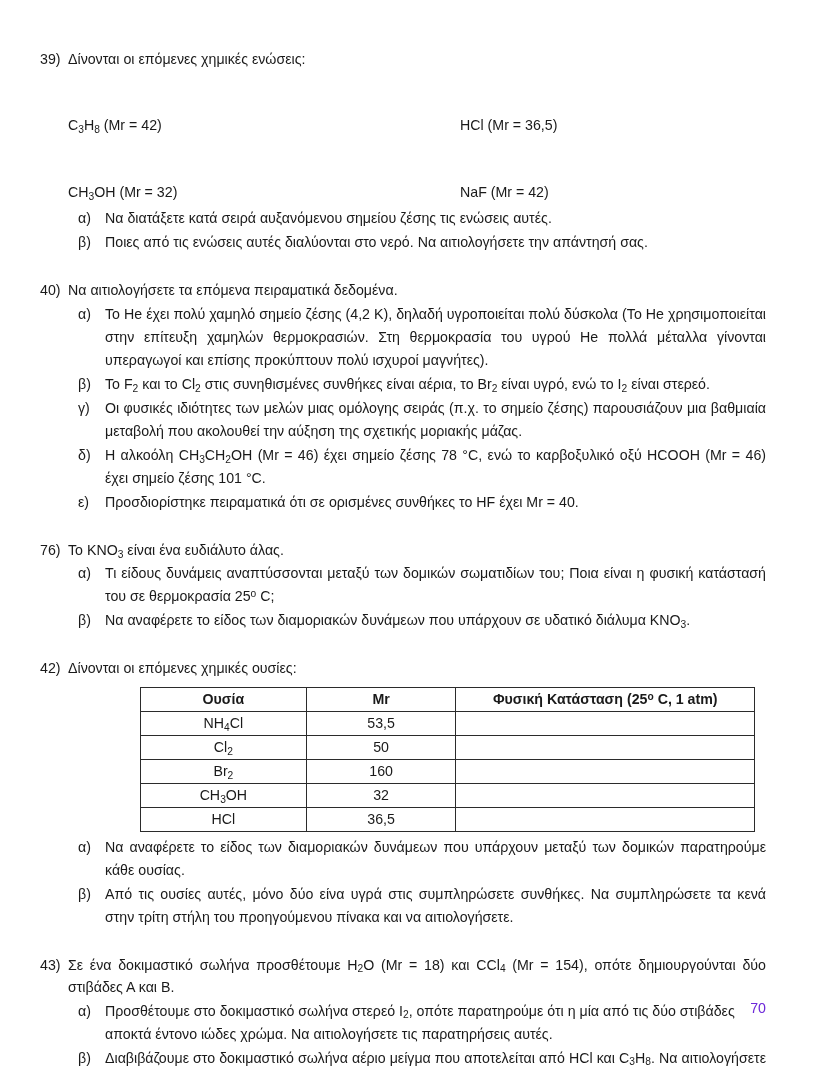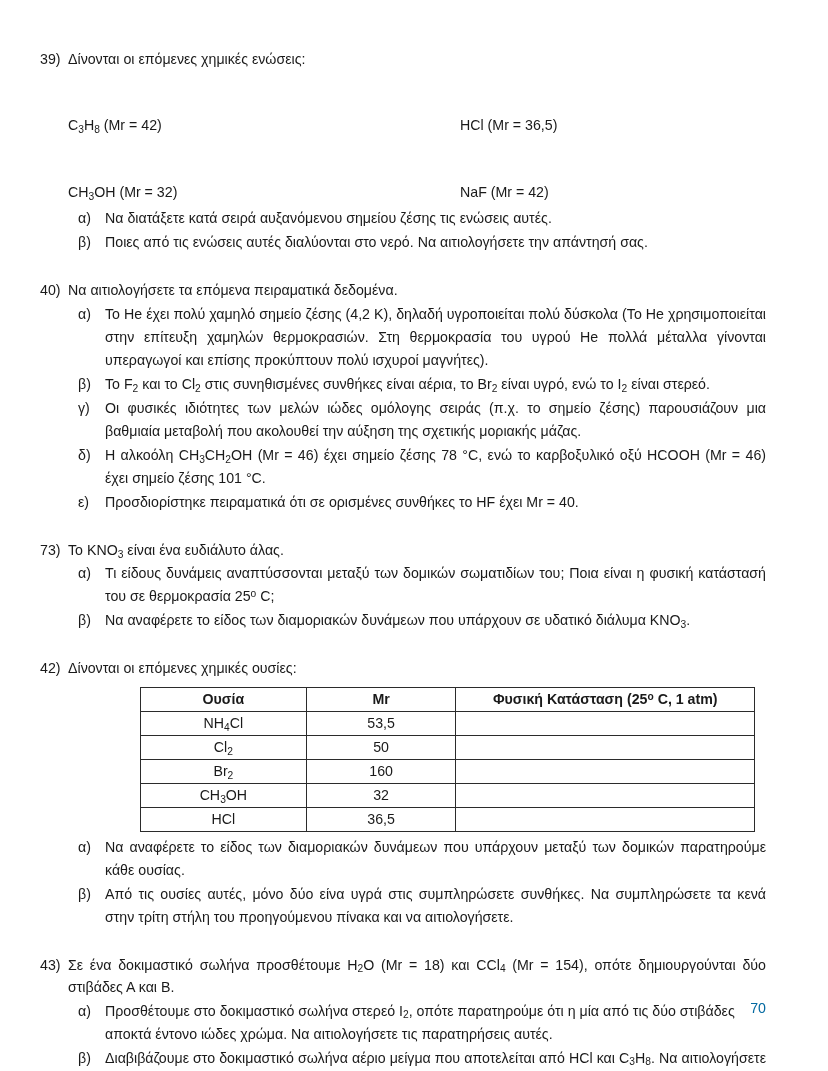--- a/index.html
+++ b/index.html
@@ -120,21 +120,21 @@
 
   sub { font-size: 0.72em; vertical-align: baseline; position: relative; top: 0.26em; }
   sup { font-size: 0.72em; vertical-align: baseline; position: relative; top: -0.42em; }
 
   
   .page-number {
     position: absolute;
     right: 62px;
     bottom: 55px;
     font-size: 14.2px;
-    color: #0369a1;
+    color: #6d28d9;
   }
 </style>
 </head>
 <body>
 
 <div class="page">
 
   <div class="q-block">
     <div class="q-head">
       <span class="q-num">39)</span>
@@ -176,38 +176,38 @@
       <li class="sub-item">
         <span class="sub-letter">α)</span>
         <span class="sub-text">Το He έχει πολύ χαμηλό σημείο ζέσης (4,2 Κ), δηλαδή υγροποιείται πολύ δύσκολα (Το He χρησιμοποιείται στην επίτευξη χαμηλών θερμοκρασιών. Στη θερμοκρασία του υγρού He πολλά μέταλλα γίνονται υπεραγωγοί και επίσης προκύπτουν πολύ ισχυροί μαγνήτες).</span>
       </li>
       <li class="sub-item">
         <span class="sub-letter">β)</span>
         <span class="sub-text no-justify">Το F<sub>2</sub> και το Cl<sub>2</sub> στις συνηθισμένες συνθήκες είναι αέρια, το Br<sub>2</sub> είναι υγρό, ενώ το I<sub>2</sub> είναι στερεό.</span>
       </li>
       <li class="sub-item">
         <span class="sub-letter">γ)</span>
-        <span class="sub-text">Οι φυσικές ιδιότητες των μελών ιώδες ομόλογης σειράς (π.χ. το σημείο ζέσης) παρουσιάζουν μια βαθμιαία μεταβολή που ακολουθεί την αύξηση της σχετικής μοριακής μάζας.</span>
+        <span class="sub-text">Οι φυσικές ιδιότητες των μελών μιας ομόλογης σειράς (π.χ. το σημείο ζέσης) παρουσιάζουν μια βαθμιαία μεταβολή που ακολουθεί την αύξηση της σχετικής μοριακής μάζας.</span>
       </li>
       <li class="sub-item">
         <span class="sub-letter">δ)</span>
         <span class="sub-text">Η αλκοόλη CH<sub>3</sub>CH<sub>2</sub>OH (Mr = 46) έχει σημείο ζέσης 78 °C, ενώ το καρβοξυλικό οξύ HCOOH (Mr = 46) έχει σημείο ζέσης 101 °C.</span>
       </li>
       <li class="sub-item">
         <span class="sub-letter">ε)</span>
         <span class="sub-text no-justify">Προσδιορίστηκε πειραματικά ότι σε ορισμένες συνθήκες το HF έχει Mr = 40.</span>
       </li>
     </ul>
   </div>
 
   <div class="gap-lg"></div>
 
   <div class="q-block">
     <div class="q-head">
-      <span class="q-num">73)</span>
+      <span class="q-num">76)</span>
       <span class="q-head-text">Το KNO<sub>3</sub> είναι ένα ευδιάλυτο άλας.</span>
     </div>
 
     <ul class="sub-list">
       <li class="sub-item">
         <span class="sub-letter">α)</span>
         <span class="sub-text">Τι είδους δυνάμεις αναπτύσσονται μεταξύ των δομικών σωματιδίων του; Ποια είναι η φυσική κατάστασή του σε θερμοκρασία 25<sup>ο</sup> C;</span>
       </li>
       <li class="sub-item">
         <span class="sub-letter">β)</span>

